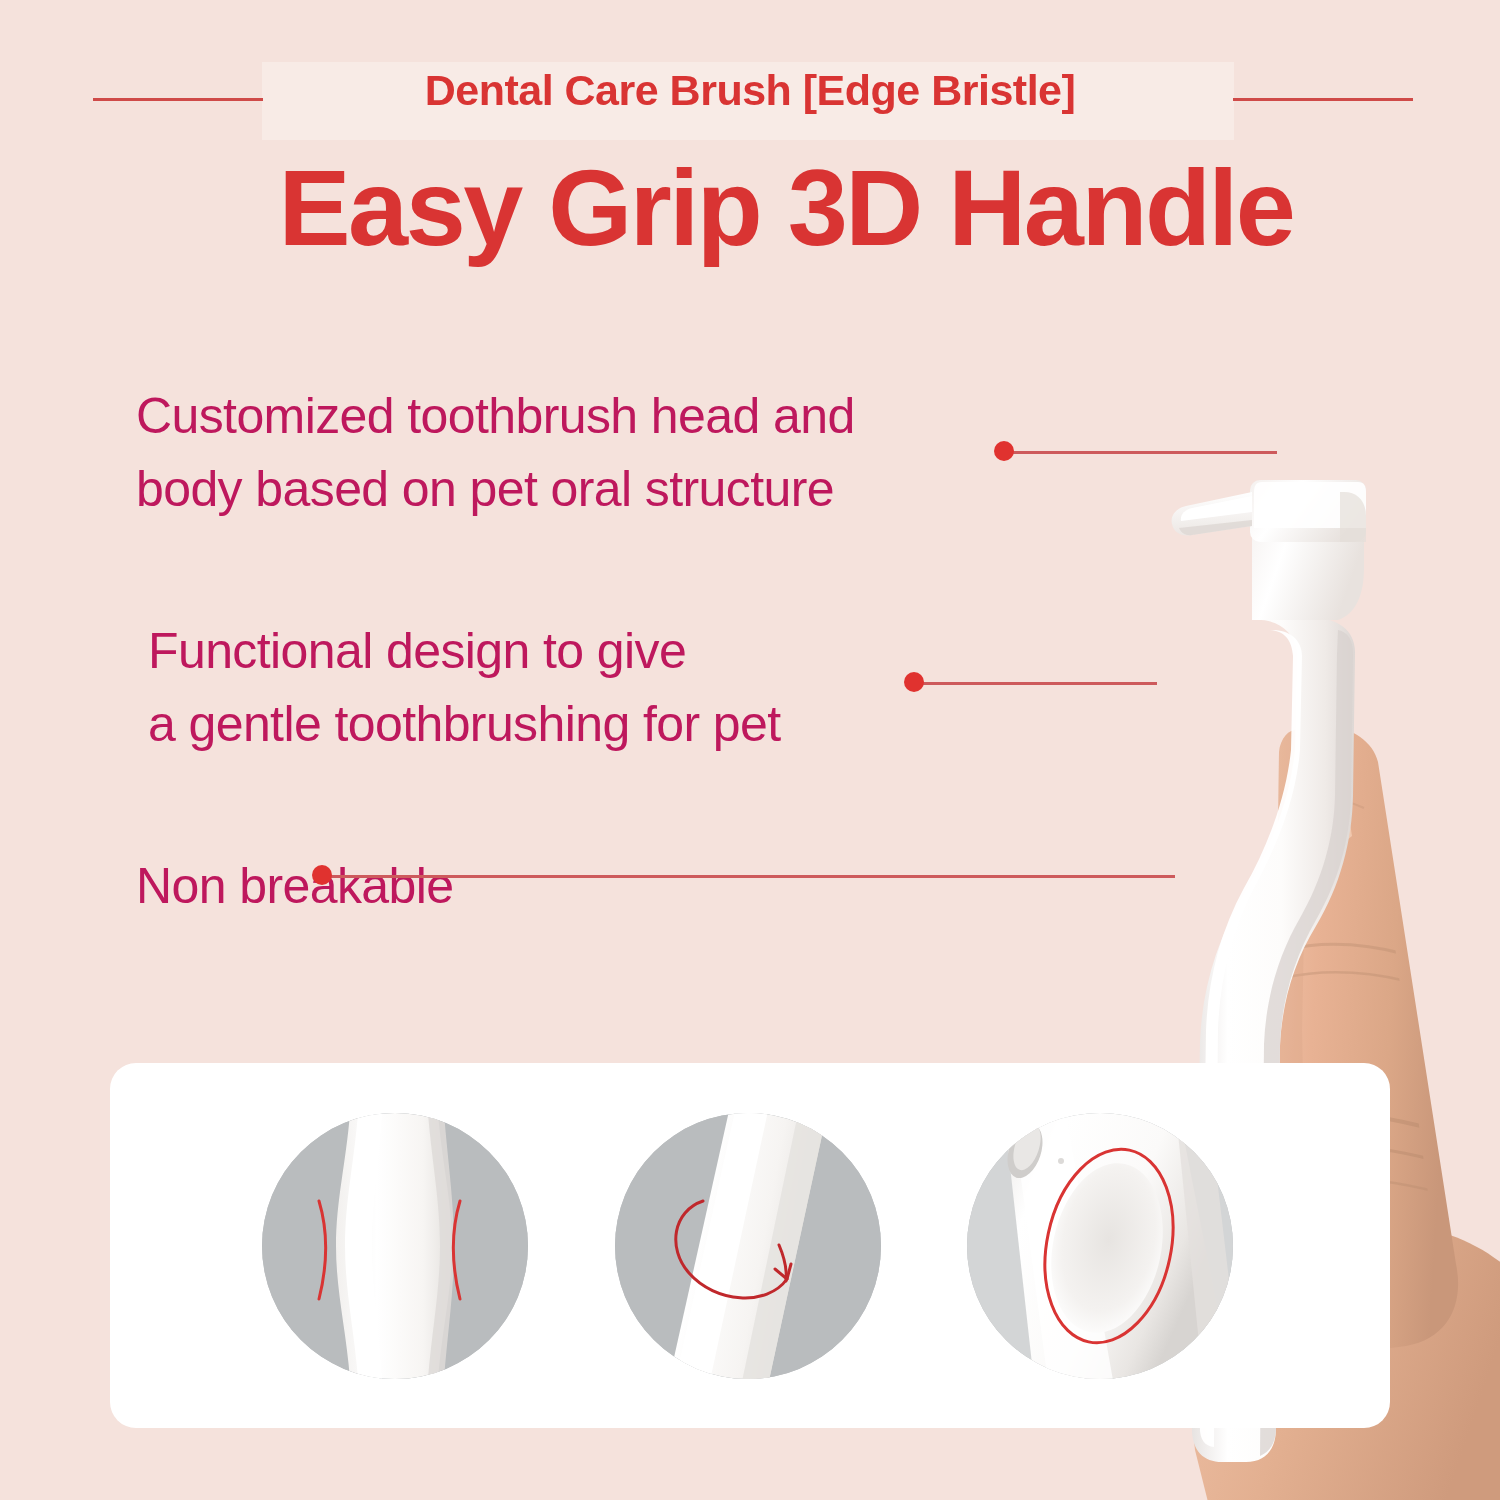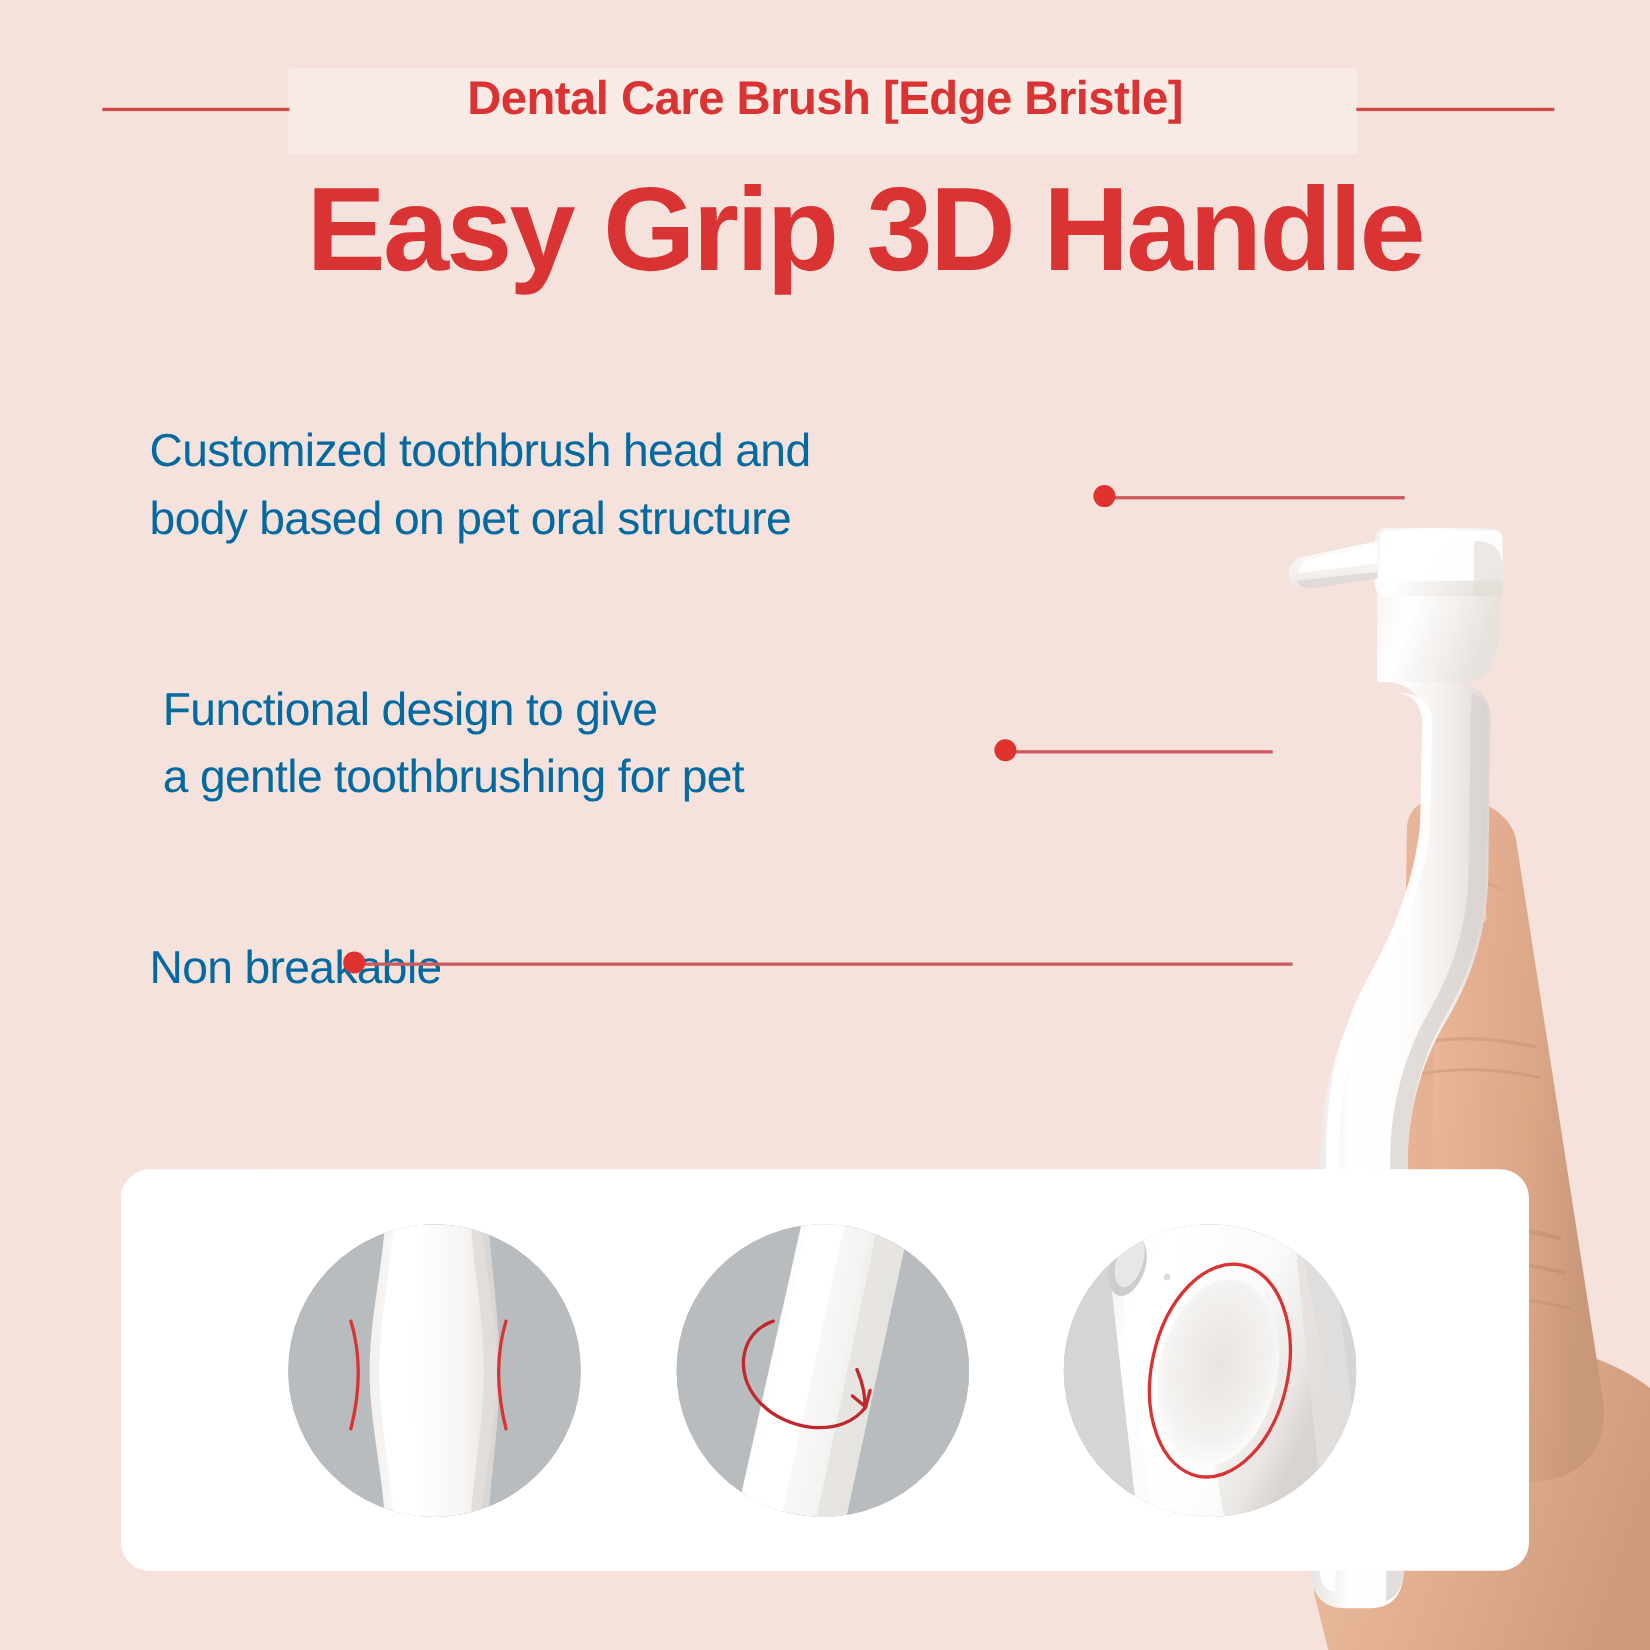--- a/index.html
+++ b/index.html
@@ -64,22 +64,22 @@
     color: #d93433;
     letter-spacing: -2.5px;
     line-height: 1.08;
     white-space: nowrap;
     margin-left: 36px;
   }
 
   
   .feature {
     position: absolute;
-    color: #0369a1;
-    font-size: 42px;
+    color: #be185d;
+    font-size: 50px;
     line-height: 1.45;
     letter-spacing: -0.6px;
     white-space: pre-line;
   }
   .feature-1 { left: 136px; top: 380px; }
   .feature-2 { left: 148px; top: 615px; }
   .feature-3 { left: 136px; top: 850px; }
 
   
   .connector {

